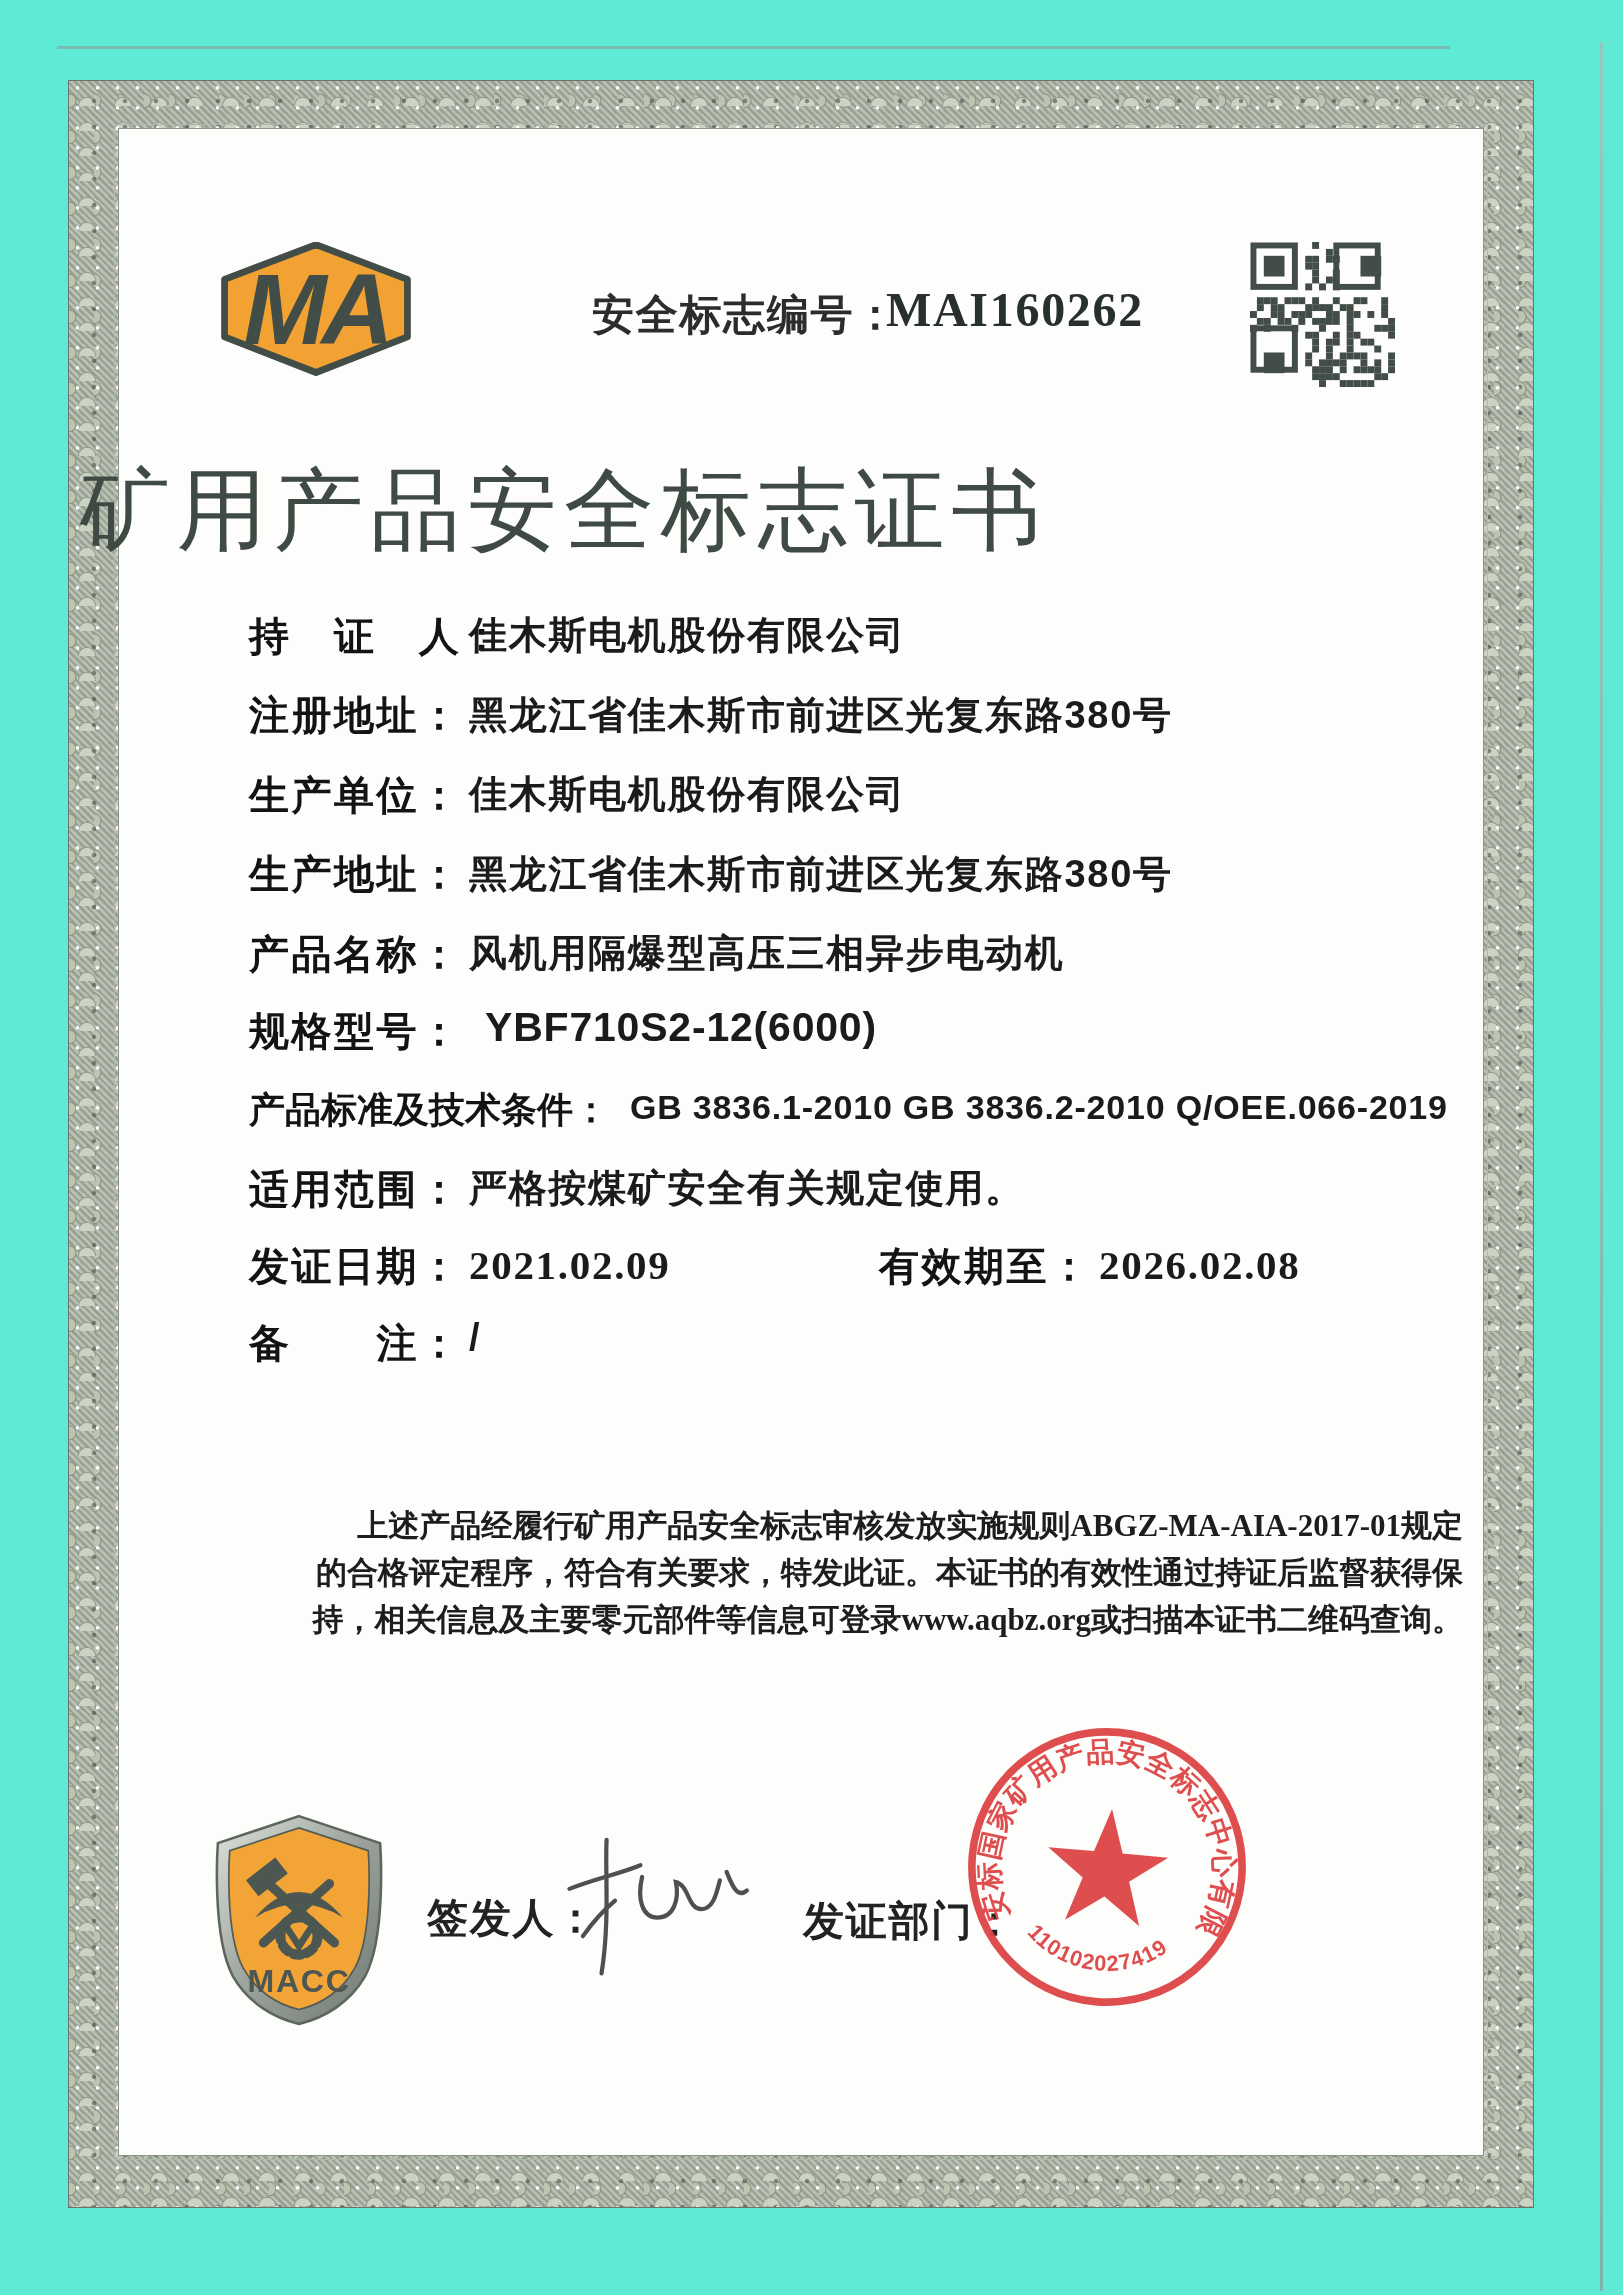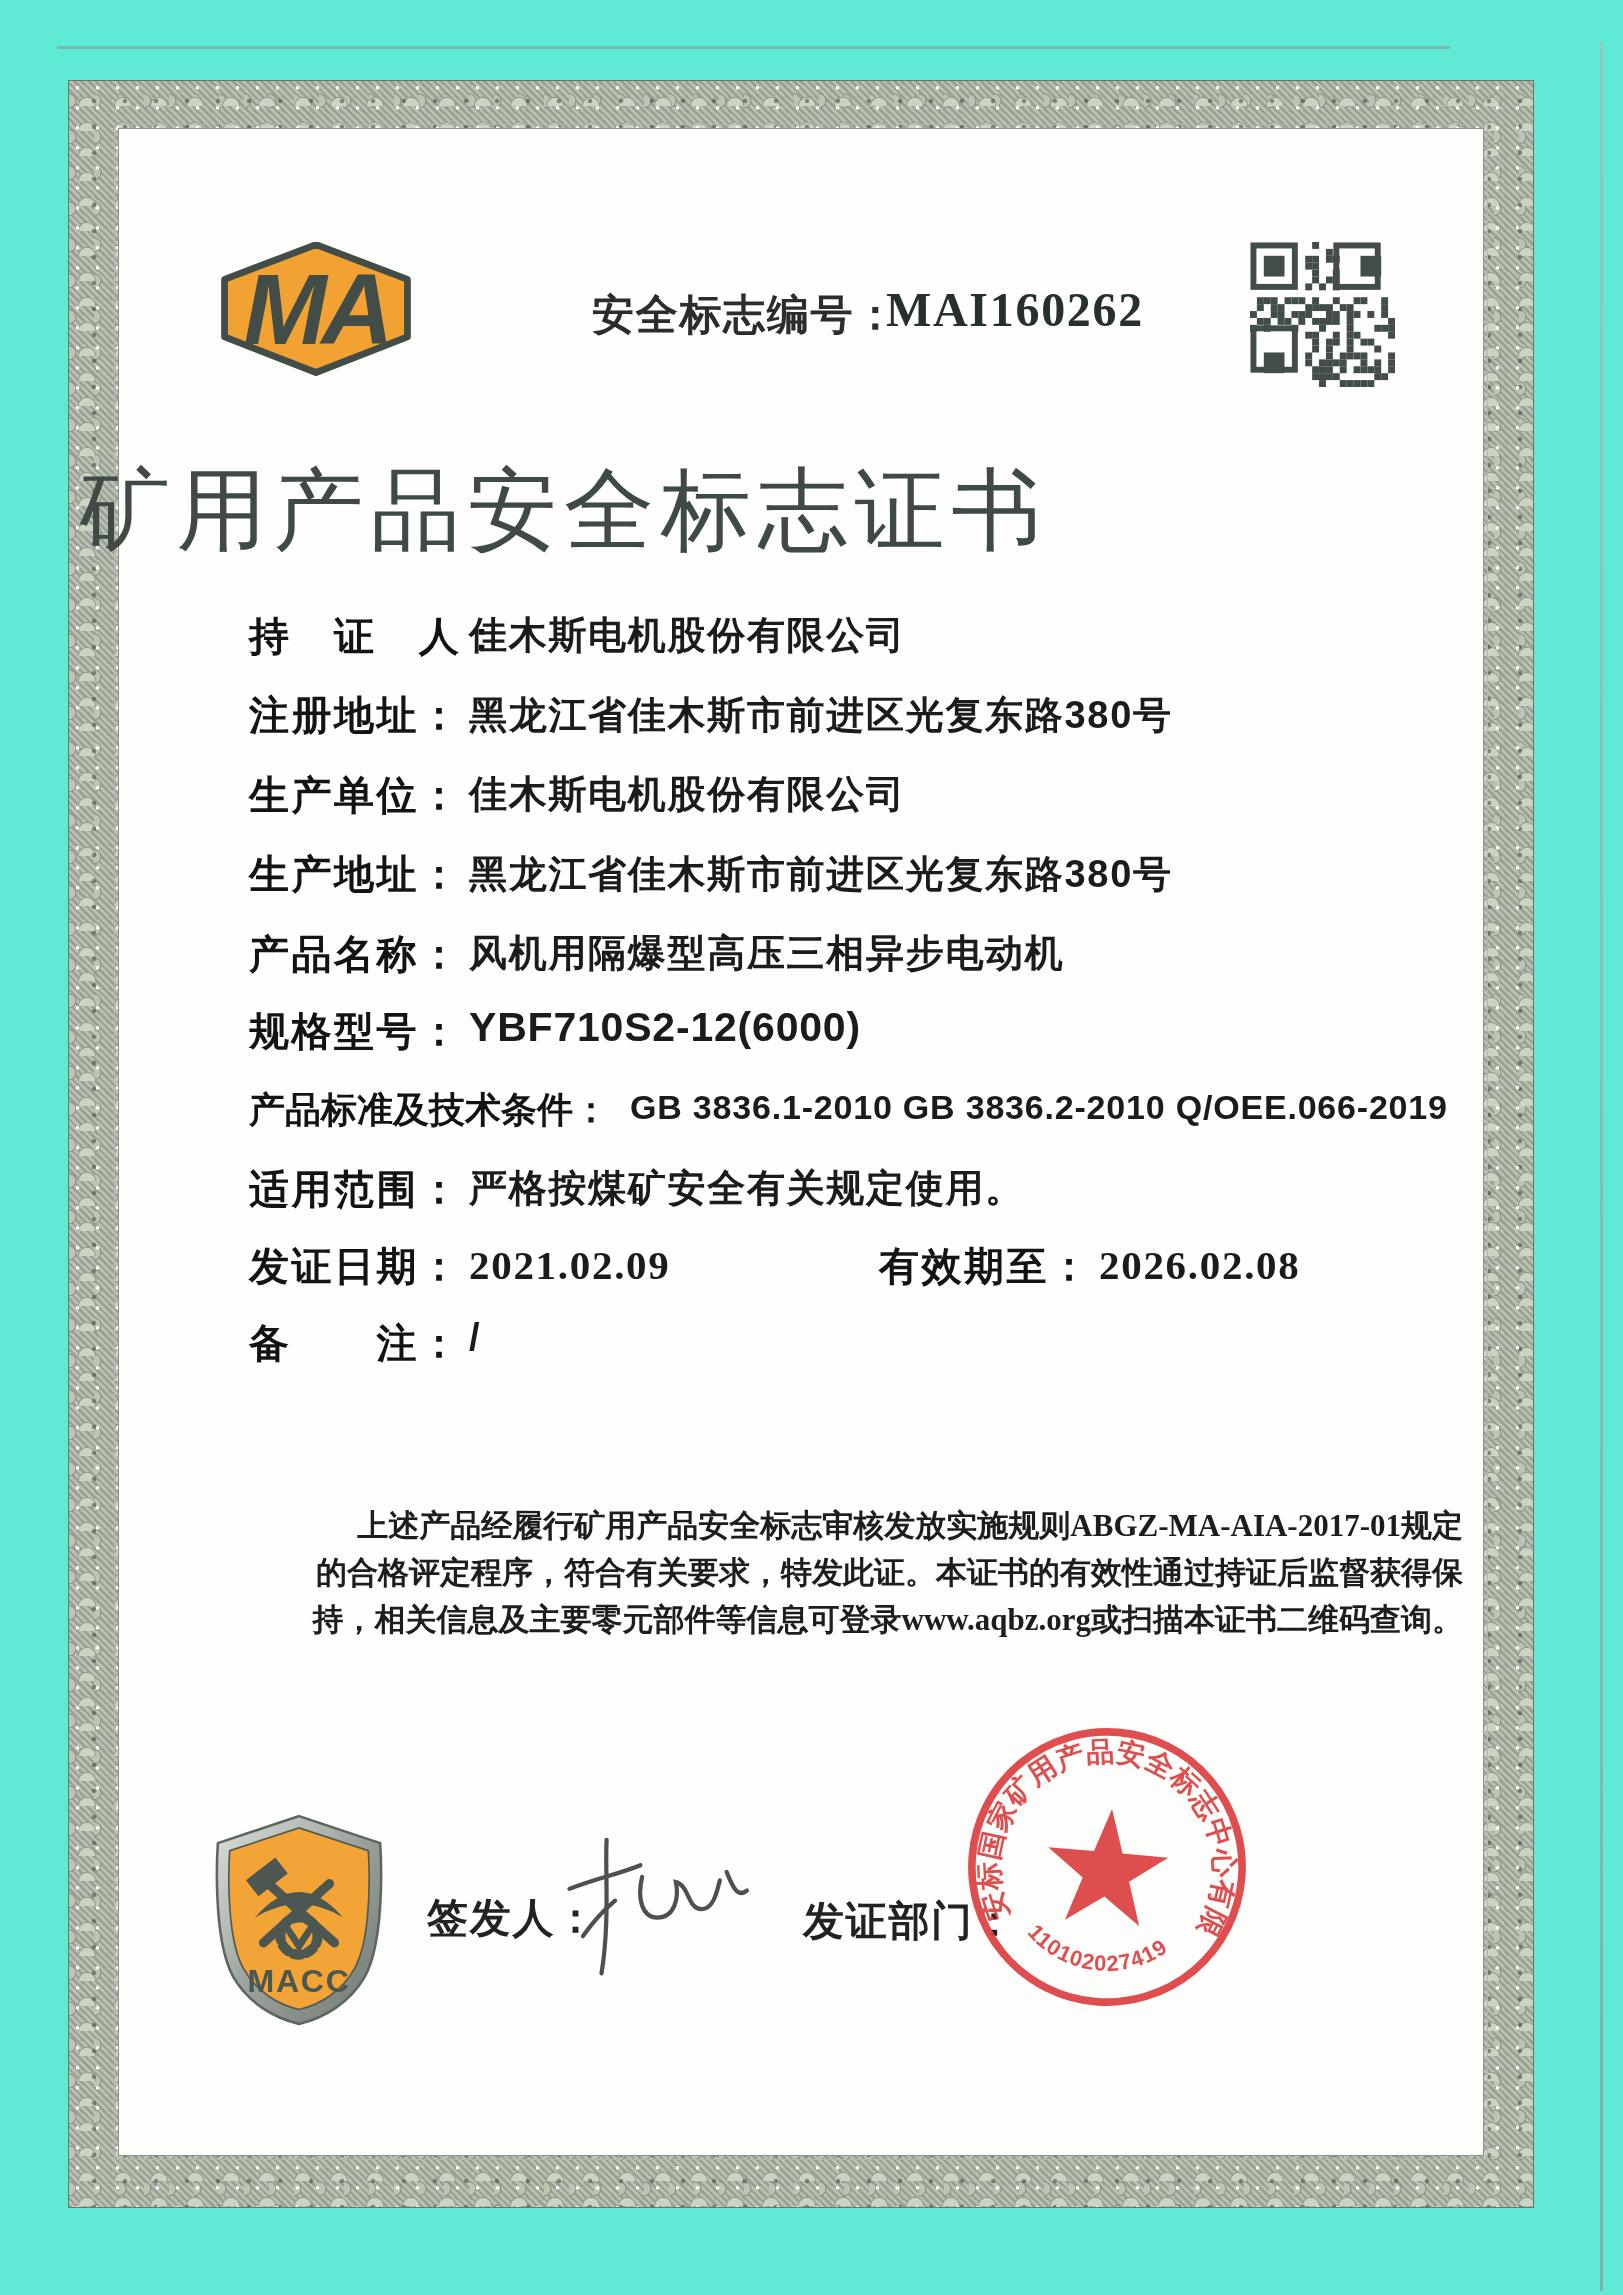--- a/index.html
+++ b/index.html
@@ -29,21 +29,21 @@
                 font-family:"Liberation Serif",serif;letter-spacing:1.7px;color:#27302b;text-align:right;}
   .qr{position:absolute;left:1250px;top:242px;width:145px;height:145px;}
   .title{position:absolute;left:80px;right:91px;top:450px;text-align:left;
          font-family:"Liberation Serif",serif;font-weight:400;font-size:90px;
          letter-spacing:6.8px;color:#3f4a44;white-space:nowrap;}
   
   .flabel{position:absolute;left:249px;font-size:40px;font-weight:700;letter-spacing:2.5px;
           color:#131313;white-space:pre;}
   .fvalue{position:absolute;left:469px;font-size:38px;font-weight:700;letter-spacing:1.7px;
           color:#1b1b1b;white-space:pre;text-align:right;}
-  .fvalue.mono-num{font-size:41px;letter-spacing:0.8px;}
+  .fvalue.mono-num{font-size:41px;letter-spacing:0.8px;margin-left:16px;}
   .fvalue.serif-num{font-family:"Liberation Serif",serif;font-size:41px;letter-spacing:1.7px;}
   .flabel.long{font-size:36px;letter-spacing:0;}
   .fvalue.std{left:630px;font-size:34px;letter-spacing:0.8px;white-space:nowrap;}
   
   .statement{position:absolute;left:262px;top:1502px;width:1201px;text-align:right;}
   .stline{font-size:31px;line-height:47px;color:#1d1d1d;font-weight:600;
           font-family:"Liberation Serif",serif;white-space:nowrap;}
   .stline.first{text-indent:64px;}
   
   .shield{position:absolute;left:201px;top:1811px;width:196px;height:218px;}

